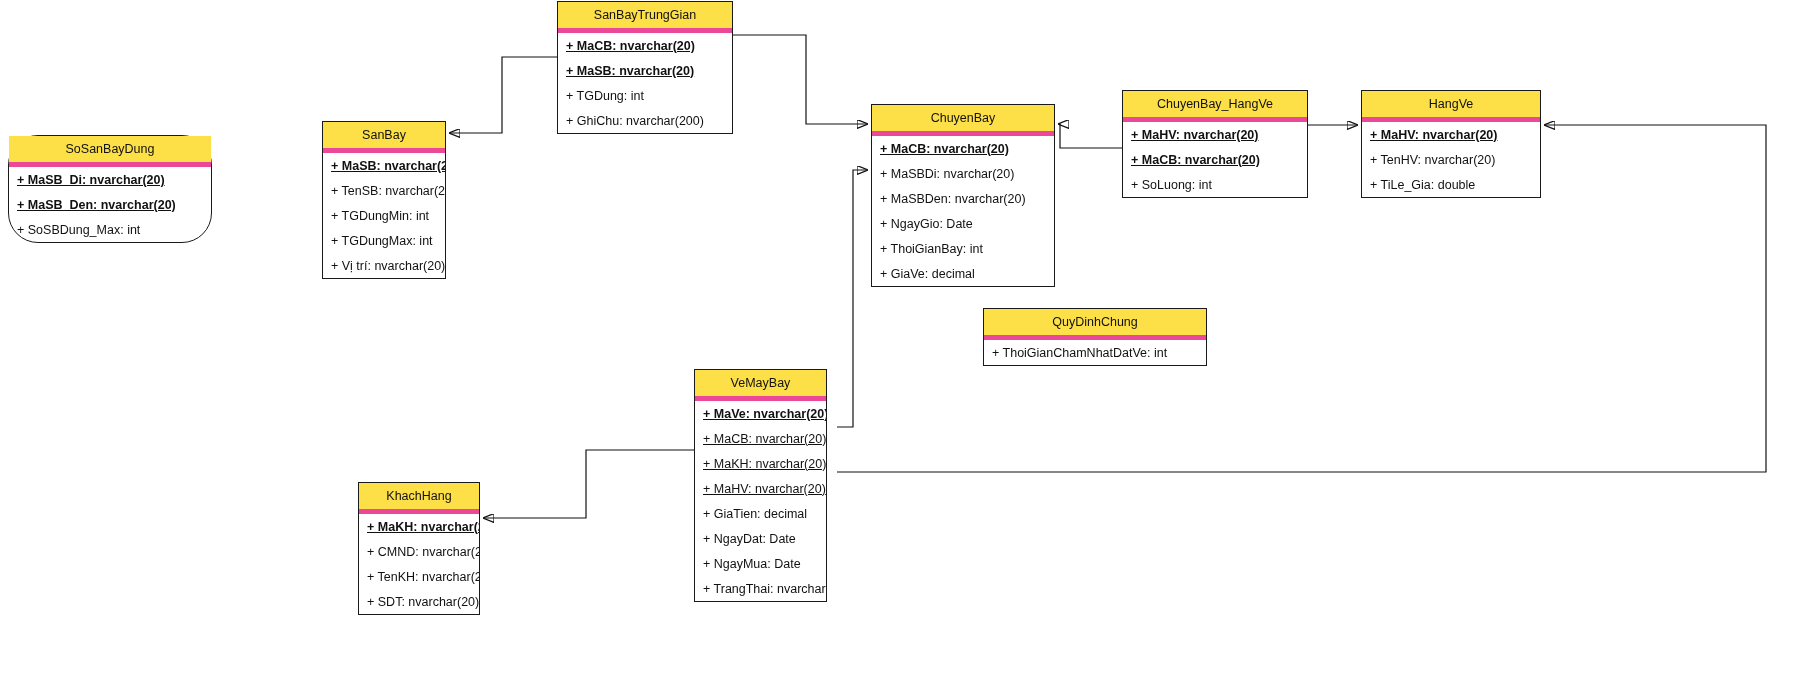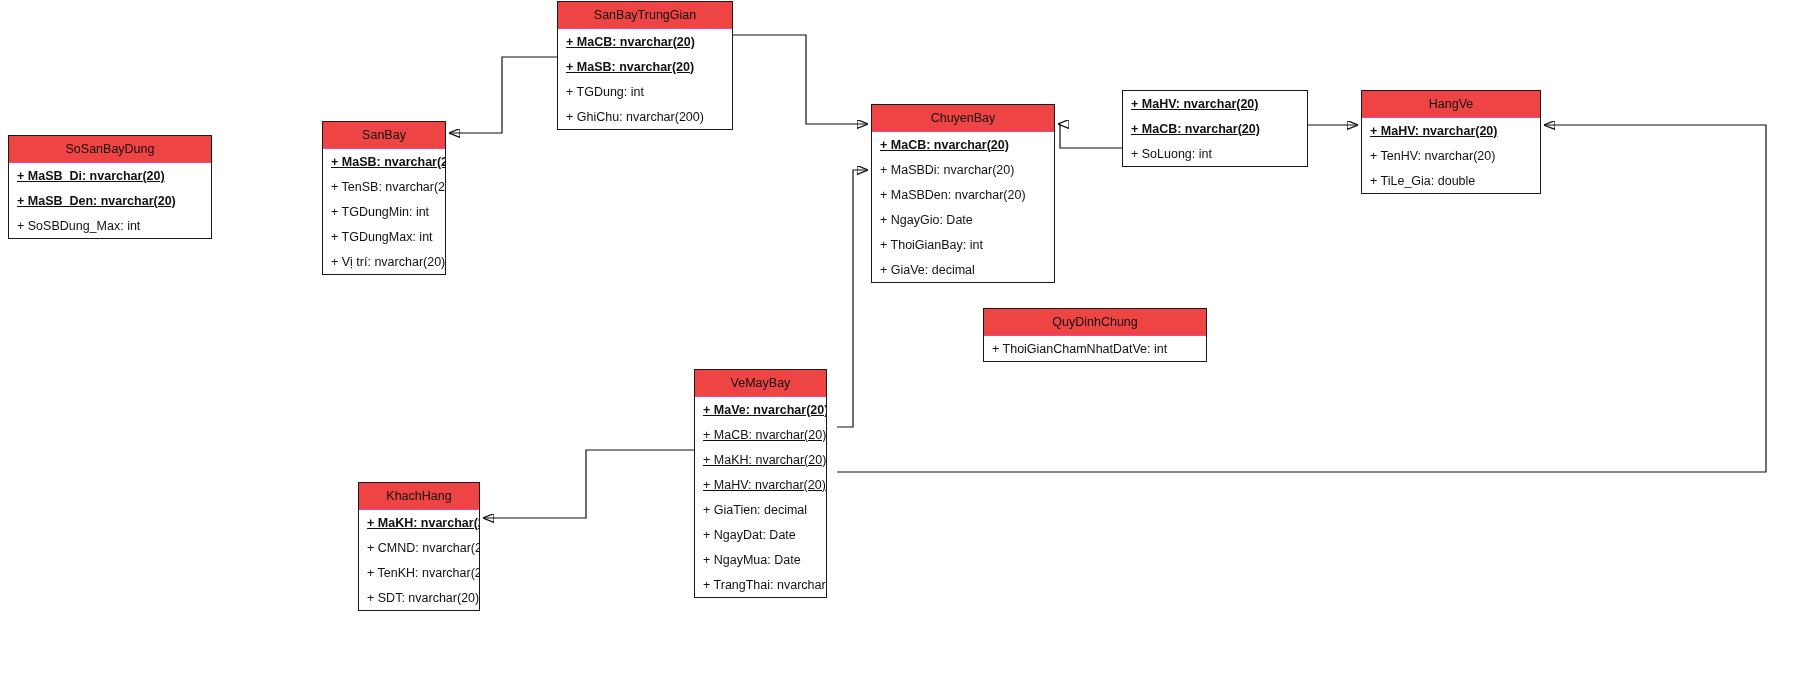--- a/index.html
+++ b/index.html
@@ -24,26 +24,26 @@
   .entity-box {
     position: absolute;
     border: 1px solid #1a1a1a;
     background: #ffffff;
     box-sizing: border-box;
     font-size: 12.5px;
     color: #111111;
   }
   .entity-title {
     text-align: center;
-    border-bottom: 1px solid #ec4899;
+    border-bottom: 5px solid #ec4899;
     padding: 6px 4px 6px 4px;
     font-size: 12.5px;
     line-height: 14px;
     color: #111111;
-    background: #ef4444;
+    background: #fde047;
     white-space: nowrap;
     overflow: hidden;
   }
   .entity-attrs {
     padding: 0;
     margin: 0;
   }
   .attr {
     padding: 5.5px 8px 5.5px 8px;
     line-height: 14px;
@@ -100,21 +100,21 @@
     <path d="M1308,125 L1357,125" marker-end="url(#arr)"></path>
 
     <path d="M837,427 L853,427 L853,170 L867,170" marker-end="url(#arr)"></path>
 
     <path d="M694,450 L586,450 L586,518 L484,518" marker-end="url(#arr)"></path>
 
     <path d="M837,472 L1766,472 L1766,125 L1545,125" marker-end="url(#arr)"></path>
   </svg>
 
   <div id="entity-layer">
-      <div class="entity-box" style="left: 8px; top: 135px; width: 204px;">
+      <div class="entity-box" style="left: 8px; top: 135px; width: 204px; border-radius: 30px;">
         <div class="entity-title">SoSanBayDung</div>
         <div class="entity-attrs">
           <div class="attr pk"><span class="attr-text">+ MaSB_Di: nvarchar(20)</span></div>
           <div class="attr pk"><span class="attr-text">+ MaSB_Den: nvarchar(20)</span></div>
           <div class="attr "><span class="attr-text">+ SoSBDung_Max: int</span></div>
         </div>
       </div>
       <div class="entity-box" style="left: 322px; top: 121px; width: 124px;">
         <div class="entity-title">SanBay</div>
         <div class="entity-attrs">
@@ -139,20 +139,21 @@
         <div class="entity-attrs">
           <div class="attr pk"><span class="attr-text">+ MaCB: nvarchar(20)</span></div>
           <div class="attr "><span class="attr-text">+ MaSBDi: nvarchar(20)</span></div>
           <div class="attr "><span class="attr-text">+ MaSBDen: nvarchar(20)</span></div>
           <div class="attr "><span class="attr-text">+ NgayGio: Date</span></div>
           <div class="attr "><span class="attr-text">+ ThoiGianBay: int</span></div>
           <div class="attr "><span class="attr-text">+ GiaVe: decimal</span></div>
         </div>
       </div>
       <div class="entity-box" style="left: 1122px; top: 90px; width: 186px;">
+        <div class="entity-title">ChuyenBay_HangVe</div>
         <div class="entity-attrs">
           <div class="attr pk"><span class="attr-text">+ MaHV: nvarchar(20)</span></div>
           <div class="attr pk"><span class="attr-text">+ MaCB: nvarchar(20)</span></div>
           <div class="attr "><span class="attr-text">+ SoLuong: int</span></div>
         </div>
       </div>
       <div class="entity-box" style="left: 1361px; top: 90px; width: 180px;">
         <div class="entity-title">HangVe</div>
         <div class="entity-attrs">
           <div class="attr pk"><span class="attr-text">+ MaHV: nvarchar(20)</span></div>

